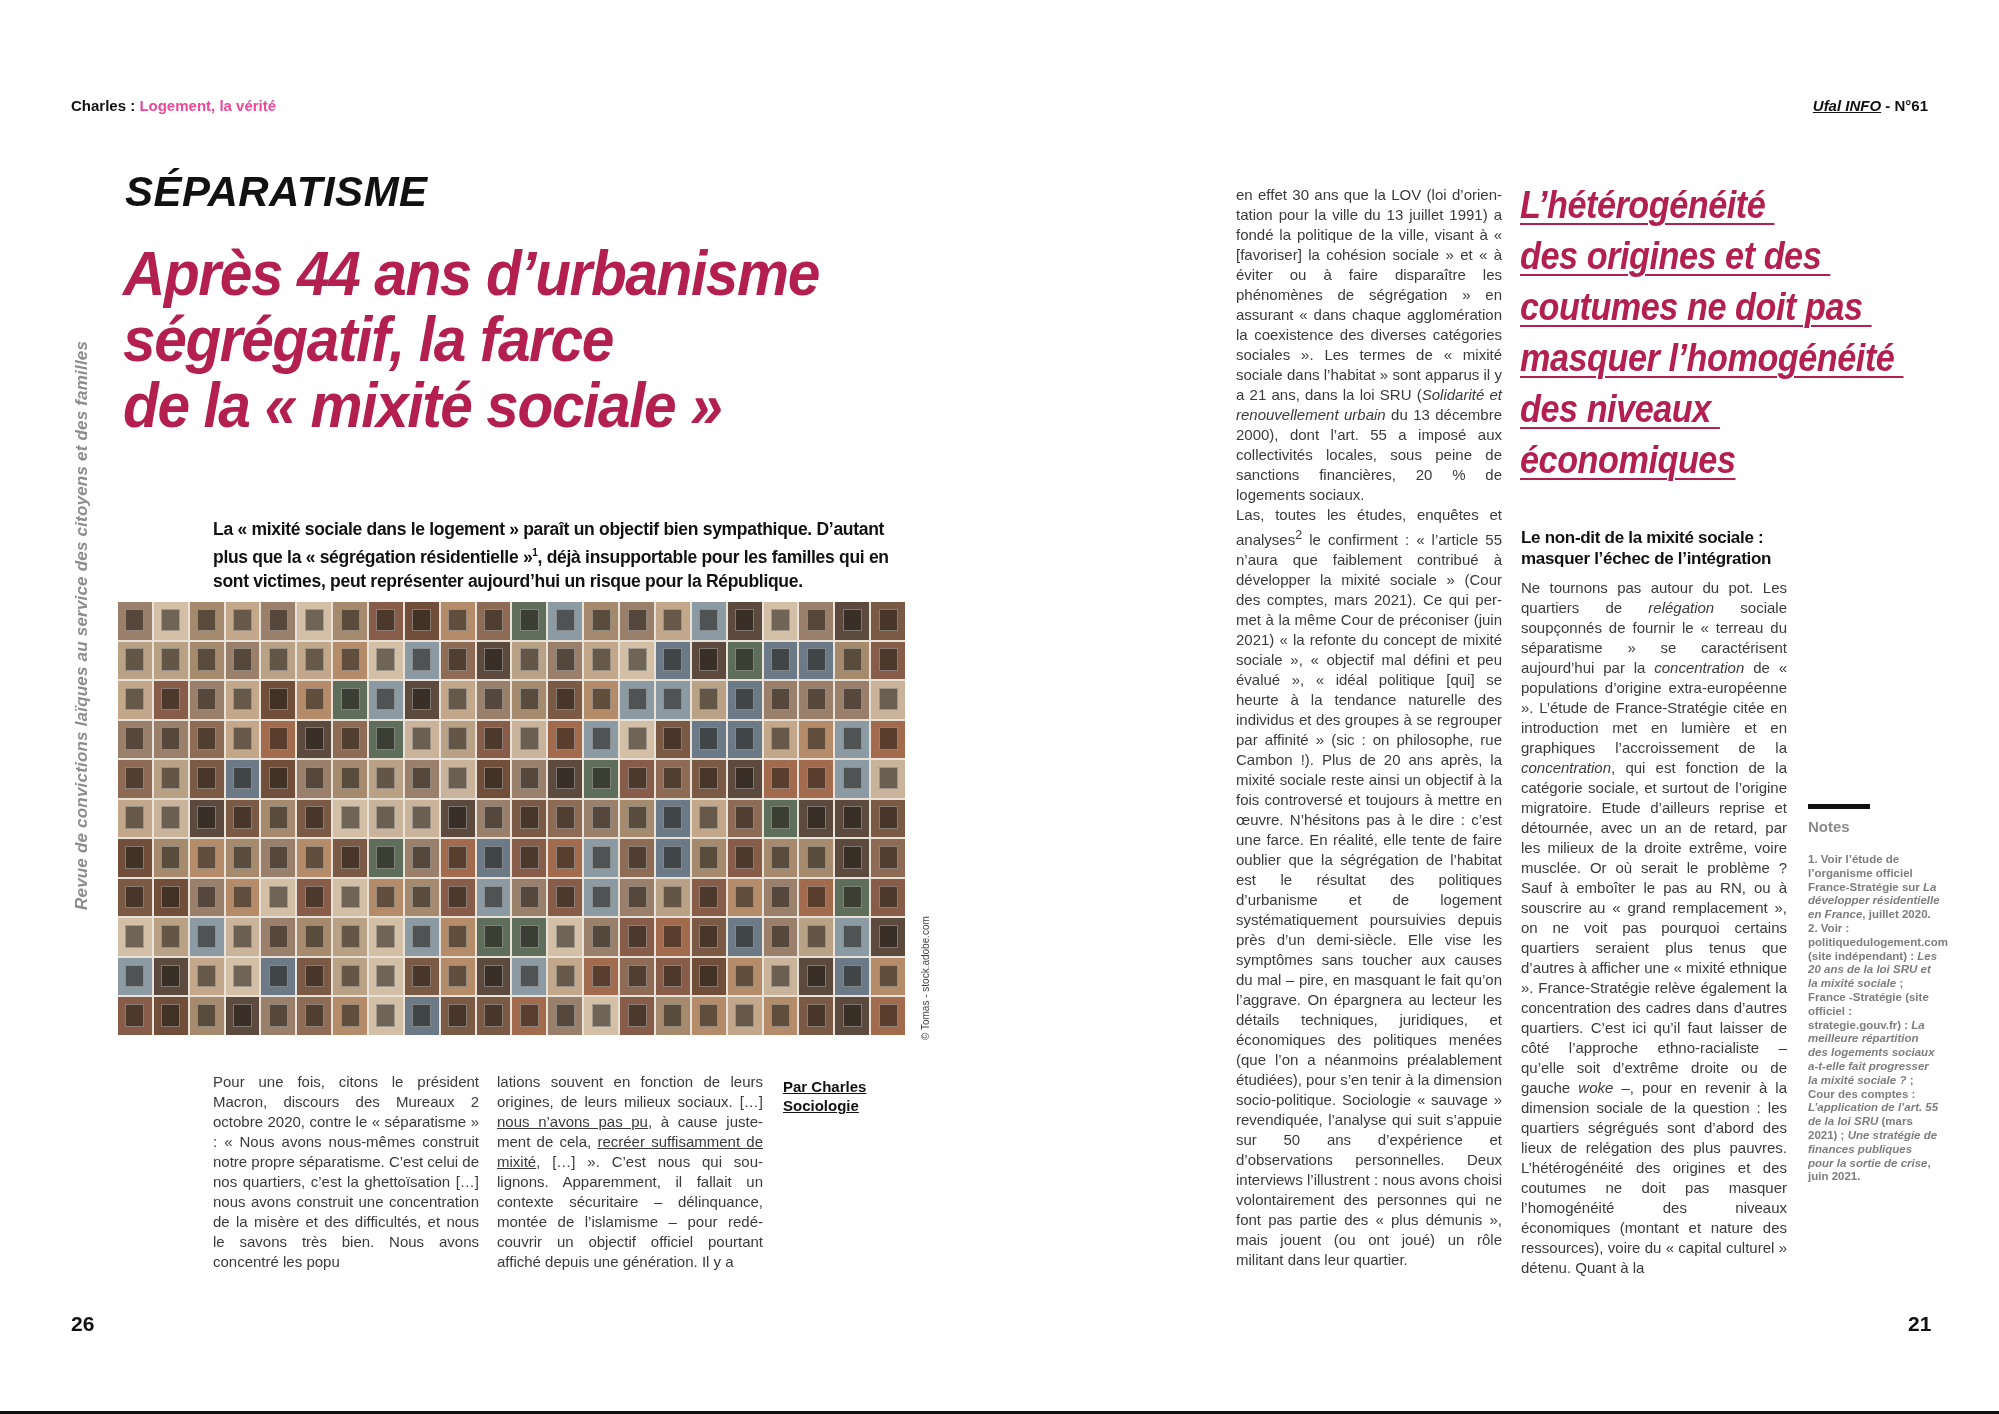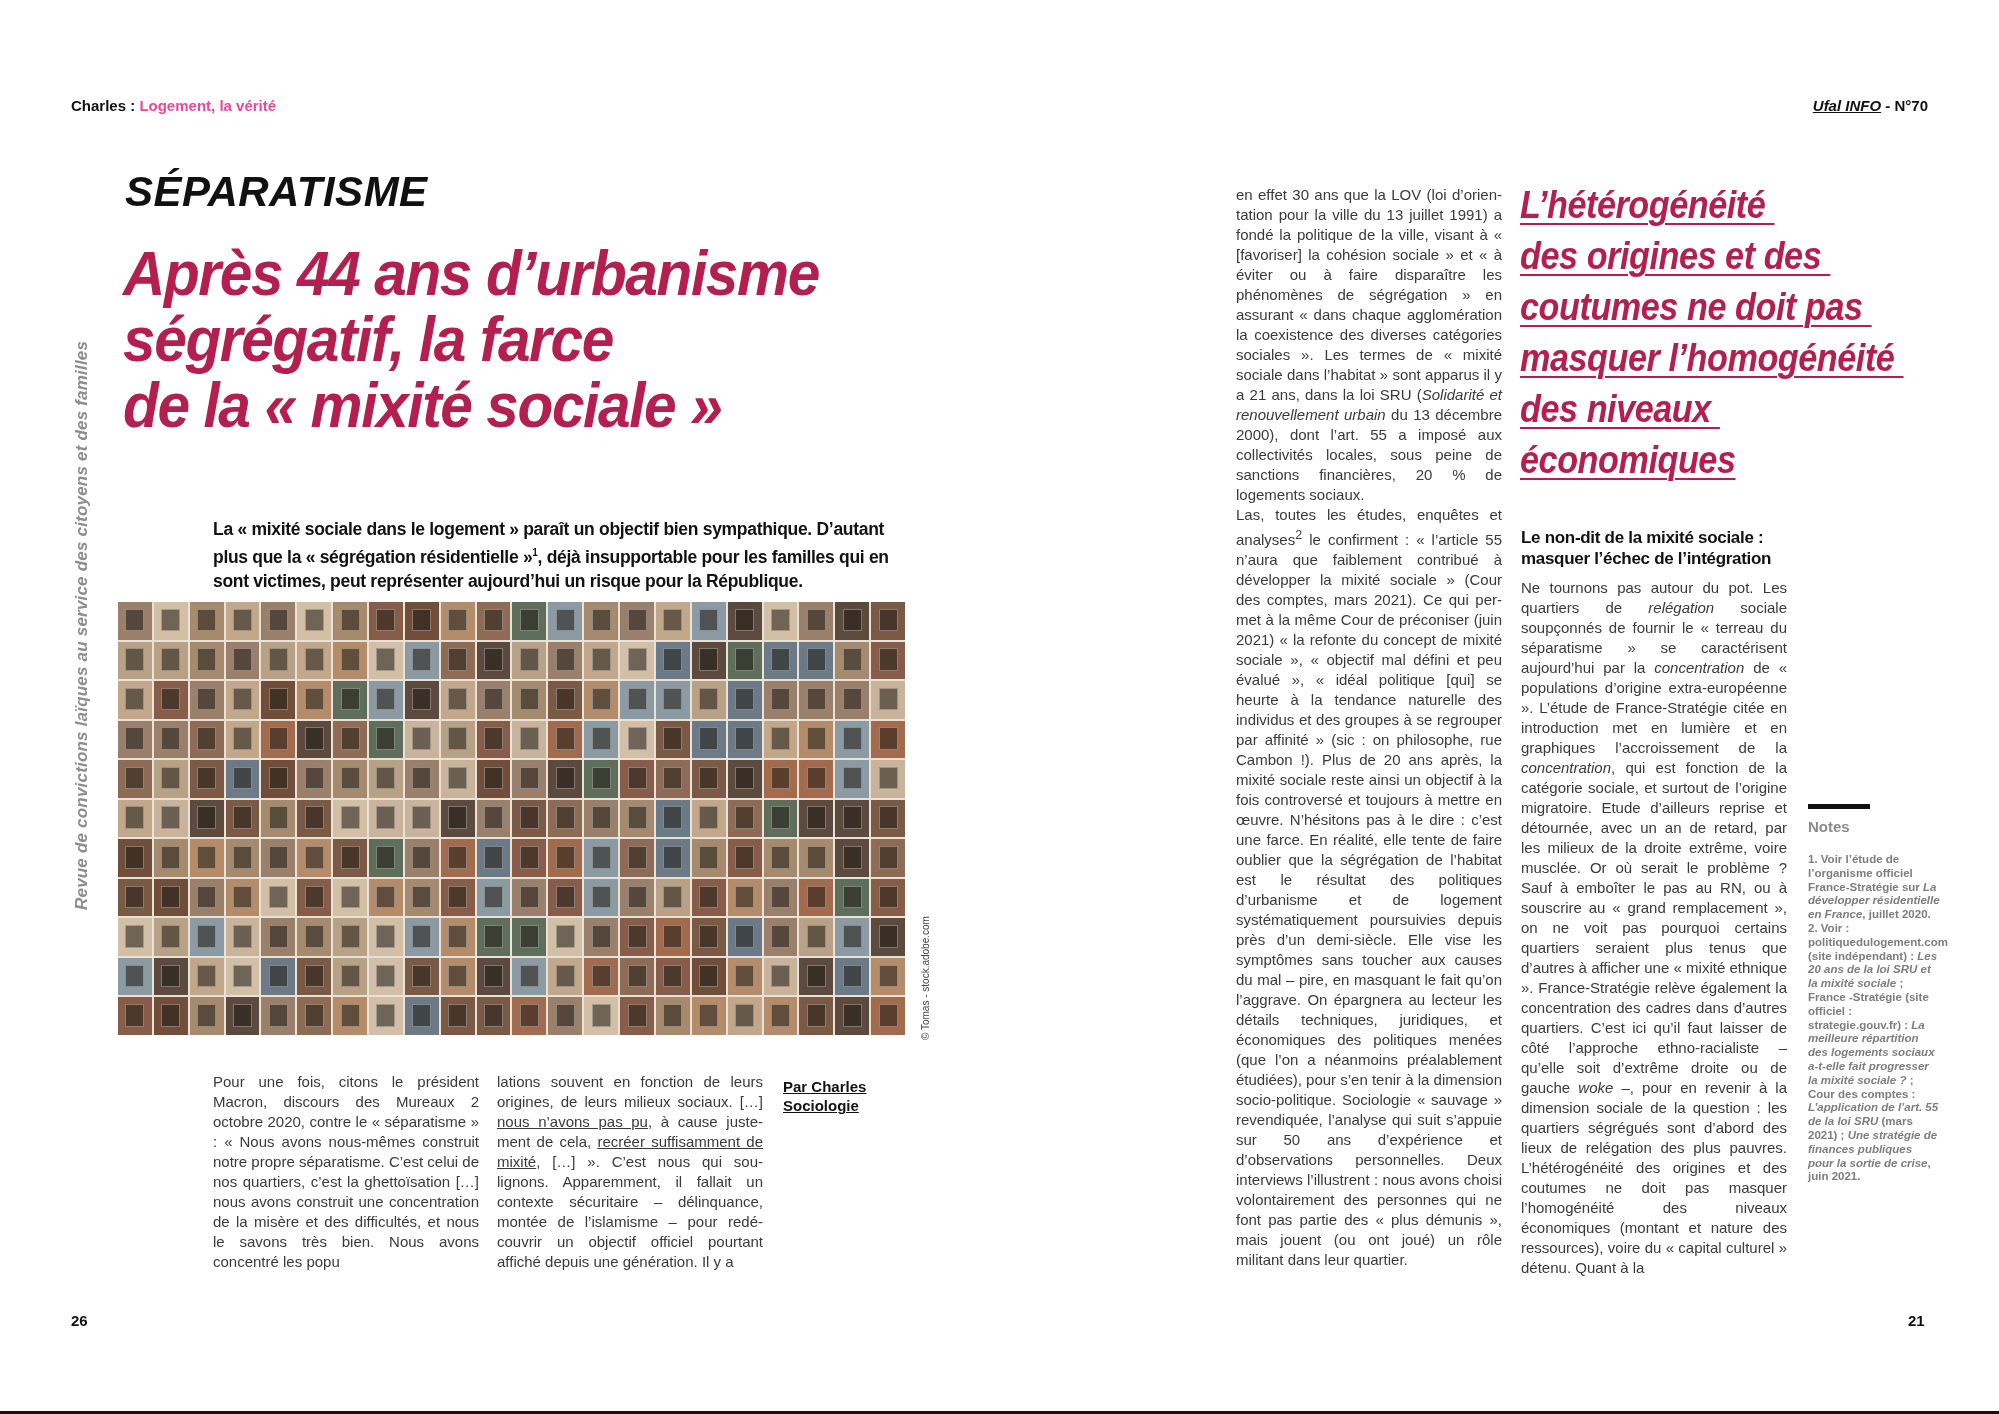--- a/index.html
+++ b/index.html
@@ -62,32 +62,32 @@
   .pull span { display: block; text-decoration: underline; text-decoration-thickness: 2px; text-underline-offset: 5px; white-space: pre; }
 
   .subhead { left: 1521px; top: 527px; width: 280px; font-size: 17px; line-height: 21px; font-weight: bold; color: #111; letter-spacing: -0.3px; }
 
   .notes-rule { left: 1808px; top: 804px; width: 62px; height: 5px; background: #111; }
   .notes-title { left: 1808px; top: 818px; font-size: 15px; font-weight: bold; color: #8a8a8a; }
   .notes-body { left: 1808px; top: 853px; width: 132px; font-size: 11.5px; line-height: 13.8px; font-weight: bold; color: #7d7d7d; }
   .notes-body p { margin: 0; }
   .notes-body i { font-style: italic; }
 
-  .pnum { font-size: 15px; font-weight: bold; color: #111; top: 1312px; }
+  .pnum { font-size: 21px; font-weight: bold; color: #111; top: 1312px; }
   .pnum-left { left: 71px; }
   .pnum-right { left: 1908px; }
 </style>
 </head>
 <body>
 
 <div class="abs dossier">
   <span>Charles</span><span> : </span><span class="red">Logement, la vérité</span>
 </div>
 <div class="abs issue">
-  <em>Ufal INFO</em><span> - </span><span>N°70</span>
+  <em>Ufal INFO</em><span> - </span><span>N°61</span>
 </div>
 
 <div class="abs sidebar-text">Revue de convictions laïques au service des citoyens et des familles</div>
 
 <div class="abs kicker">SÉPARATISME</div>
 <div class="abs headline">
   <div>Après 44 ans d’urbanisme</div>
   <div>ségrégatif, la farce</div>
   <div>de la « mixité sociale »</div>
 </div>

